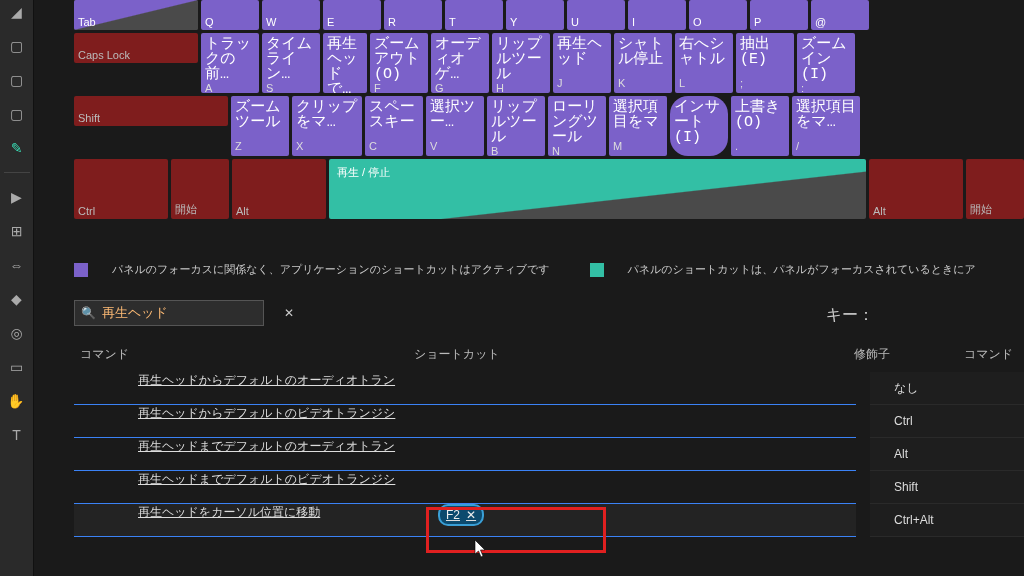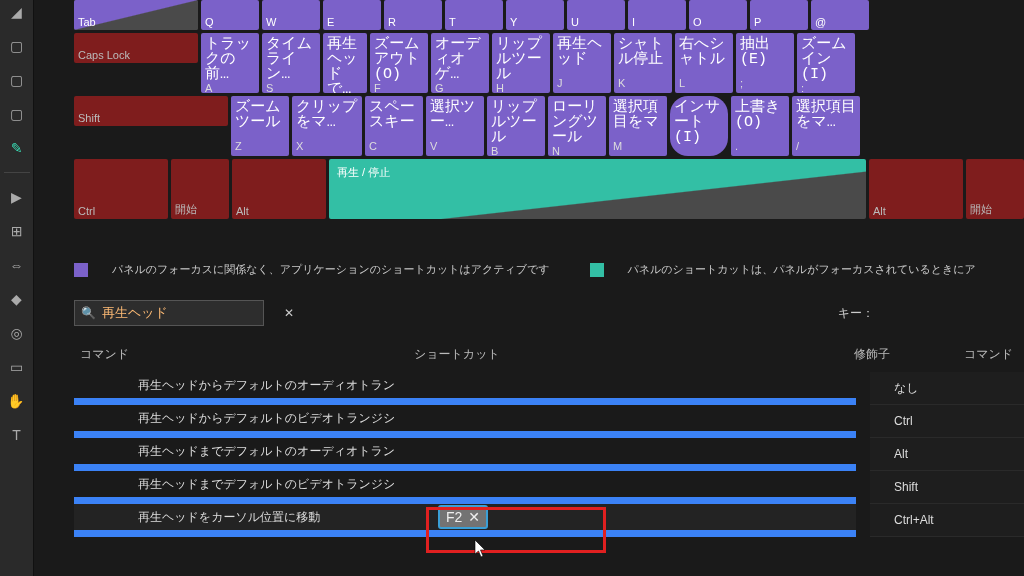--- a/index.html
+++ b/index.html
@@ -120,21 +120,21 @@
     background: transparent;
     border: none;
     color: #fdba74;
     font-size: 13px;
     outline: none;
   }
   .key-label-right {
     position: absolute;
     right: 150px;
     top: 305px;
-    font-size: 12px;
+    font-size: 16px;
     color: #ccc;
   }
   .headers {
     position: absolute;
     left: 40px;
     top: 346px;
     right: 0;
     display: flex;
     font-size: 12px;
     color: #bbb;
@@ -145,44 +145,45 @@
   .headers .col-cmd2 { width: 60px; }
   .command-list {
     position: absolute;
     left: 40px;
     top: 372px;
     width: 782px;
   }
   .cmd-row {
     height: 33px;
     display: flex;
-    align-items: center;
-    border-bottom: 7px solid #3b82f6;
+    align-items: flex-start;
+    border-bottom: 1px solid #3b82f6;
     padding-left: 64px;
     font-size: 12px;
     color: #ddd;
+    text-decoration: underline;
   }
   .cmd-row.selected {
     background: #232323;
   }
   .cmd-row .cmd-text { width: 300px; }
   .shortcut-cell {
     display: flex;
     align-items: center;
   }
   .shortcut-chip {
     border: 2px solid #3a9fd6;
-    border-radius: 3px;
+    border-radius: 10px;
     padding: 2px 6px;
     display: flex;
     align-items: center;
     gap: 6px;
-    font-size: 14px;
+    font-size: 12px;
     color: #eee;
-    background: #737373;
+    background: #0c4a6e;
   }
   .highlight-box {
     position: absolute;
     border: 3px solid #e02020;
     left: 392px;
     top: 507px;
     width: 180px;
     height: 46px;
     pointer-events: none;
   }

